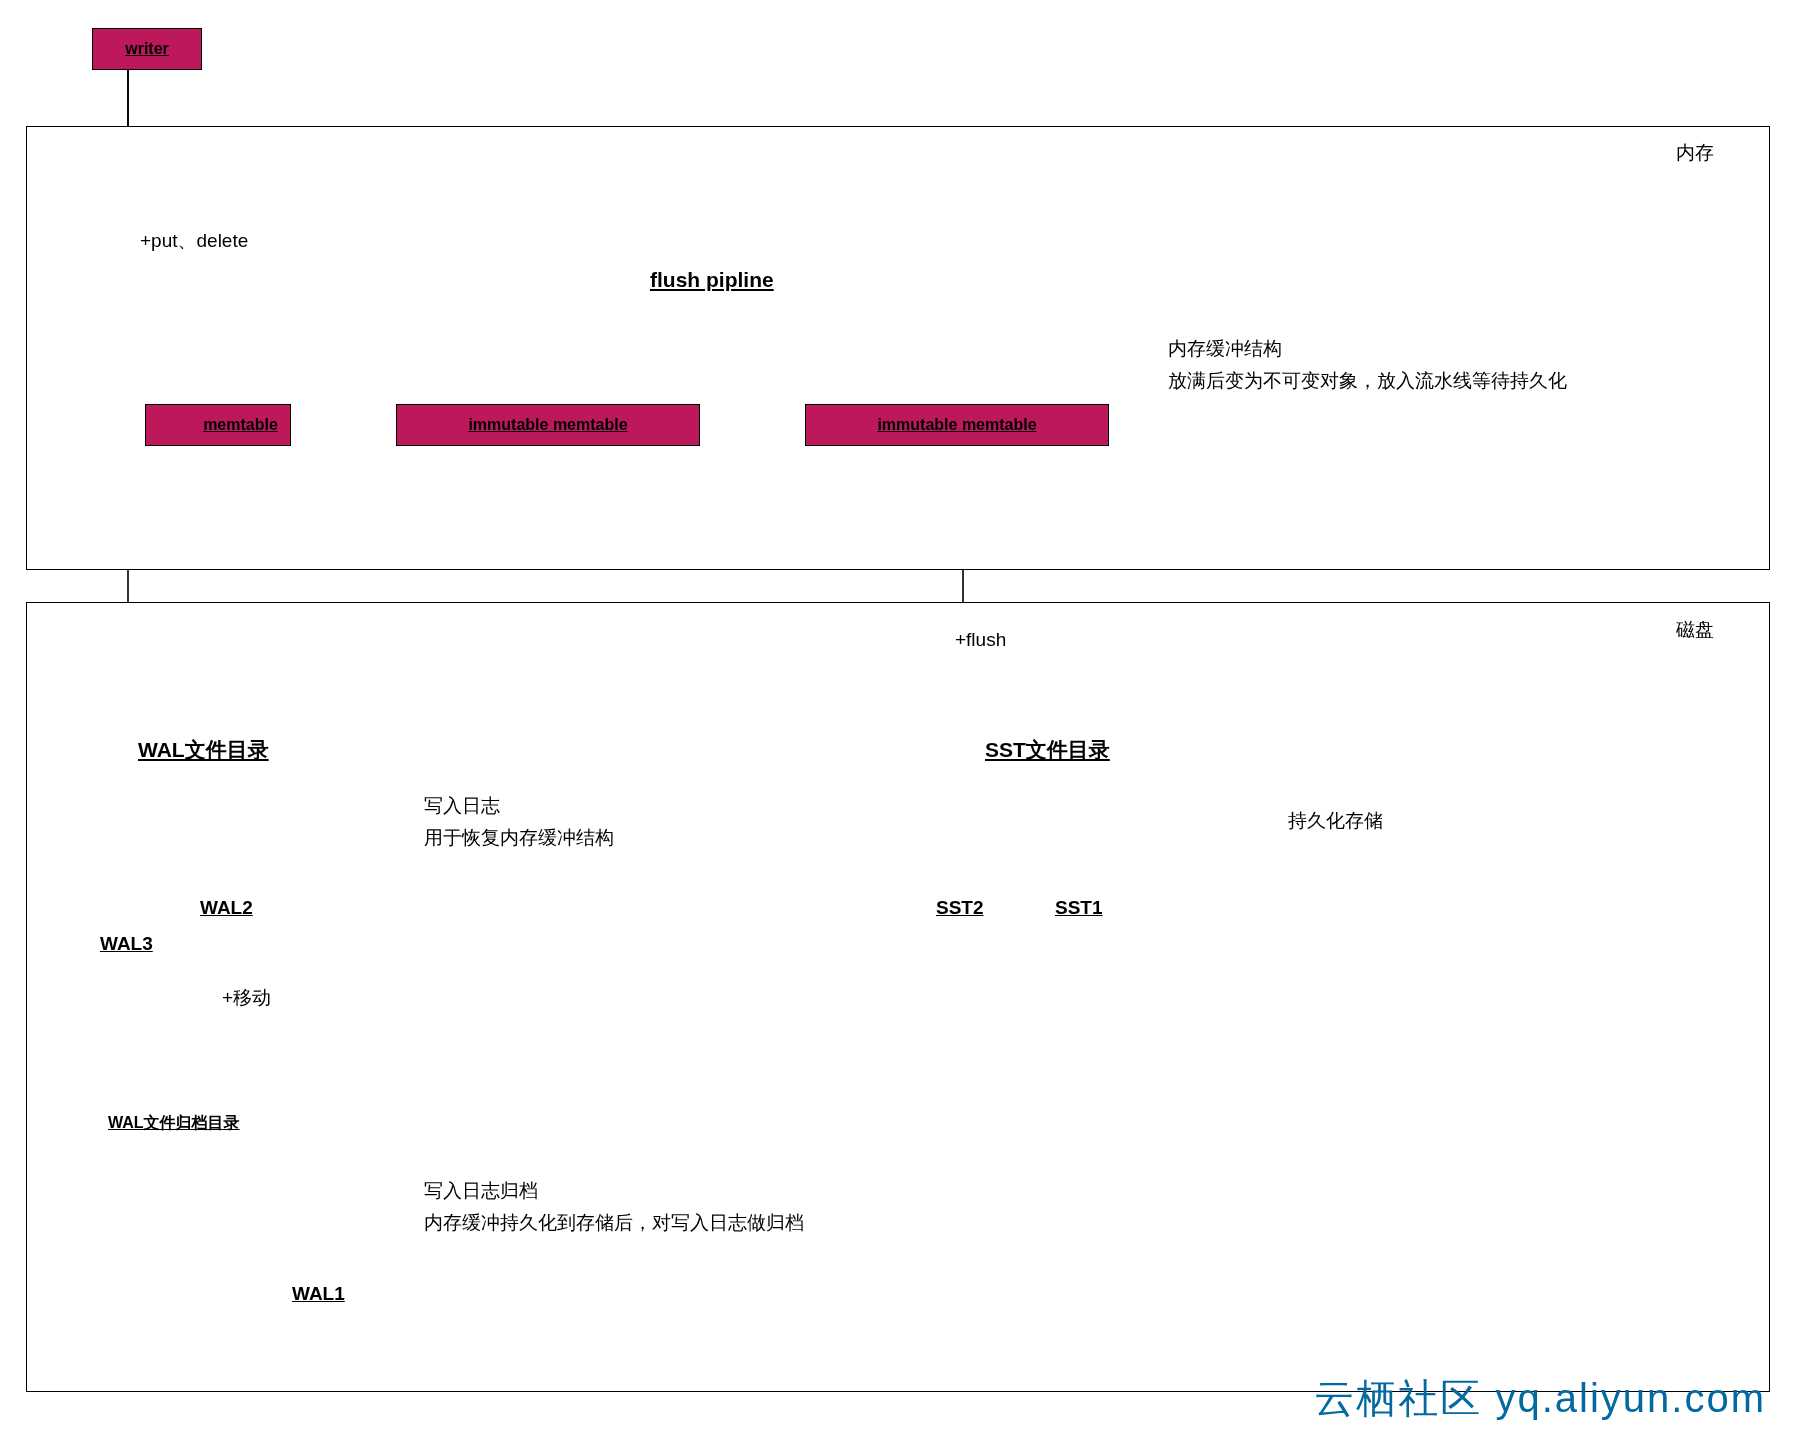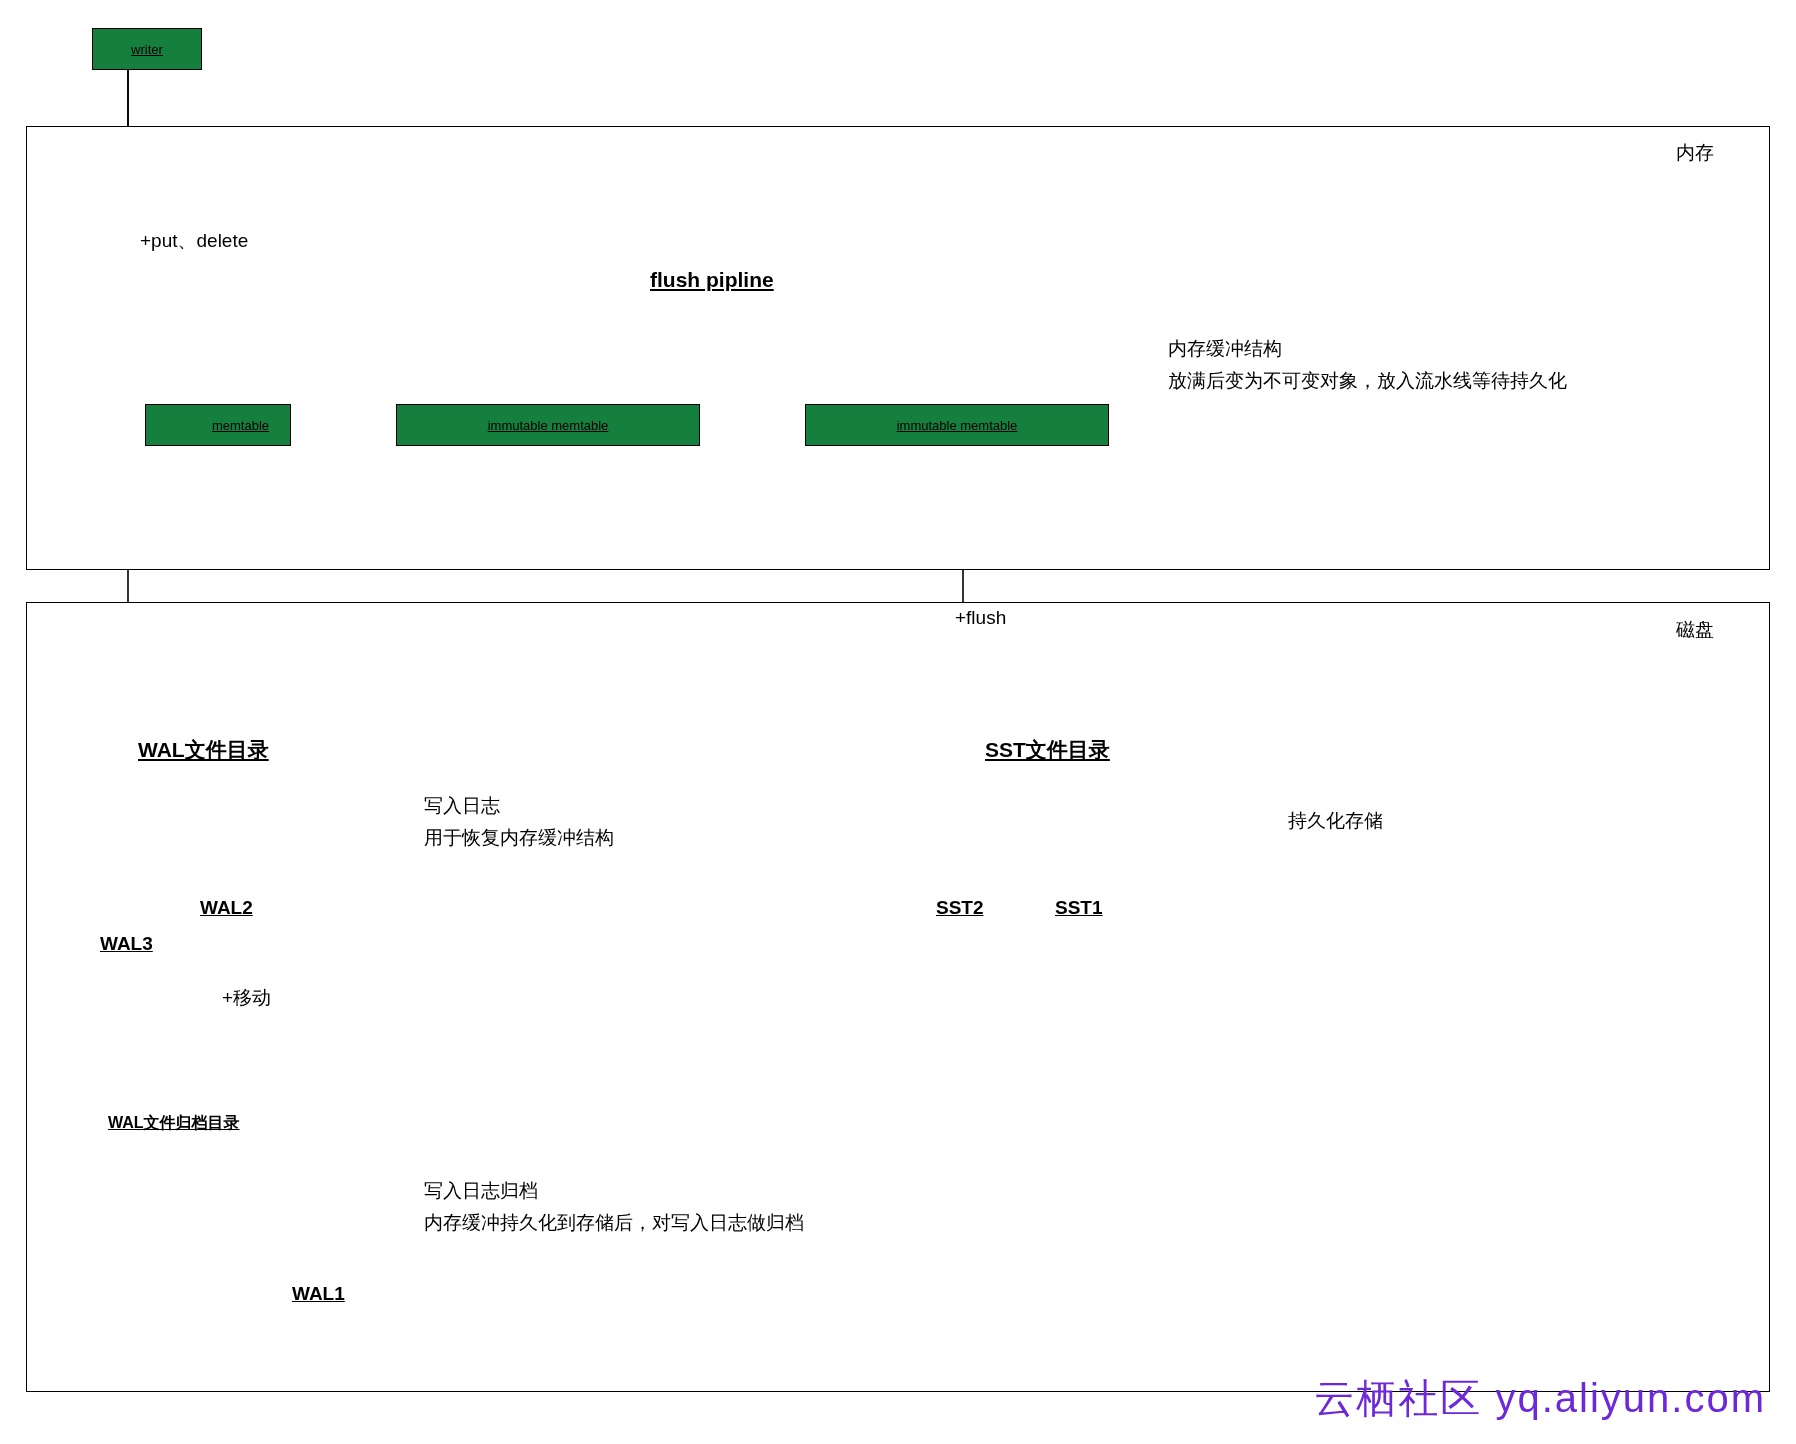--- a/index.html
+++ b/index.html
@@ -48,41 +48,41 @@
   .edge-label {
     position: absolute;
     font-size: 19px;
     white-space: nowrap;
   }
   
   .rect-node {
     position: absolute;
     box-sizing: border-box;
     border: 1.6px solid #000000;
-    background: #15803d;
+    background: #be185d;
     display: flex;
     align-items: center;
     justify-content: center;
-    font-size: 13px;
-    font-weight: normal;
+    font-size: 16px;
+    font-weight: bold;
     text-decoration: underline;
   }
   .file-label {
     position: absolute;
     font-size: 19px;
     font-weight: bold;
     text-decoration: underline;
     white-space: nowrap;
   }
   .watermark {
     position: absolute;
     right: 30px;
     bottom: 18px;
     font-size: 40px;
-    color: #6d28d9;
+    color: #0369a1;
     letter-spacing: 2px;
     font-family: "Liberation Sans", sans-serif;
     user-select: none;
   }
   svg { position: absolute; left: 0; top: 0; overflow: visible; }
 </style>
 </head>
 <body>
 
 <div id="canvas">
@@ -170,21 +170,21 @@
   <div class="file-label" style="left:100px; top:897px;margin-top:36px;">WAL3</div>
   <div class="file-label" style="left:200px; top:897px;">WAL2</div>
 
   <div class="file-label" style="left:936px; top:897px;">SST2</div>
   <div class="file-label" style="left:1038px; top:897px;margin-left:17px;">SST1</div>
 
   <div class="file-label" style="left:292px; top:1283px;">WAL1</div>
 
   <div class="edge-label" style="left:140px; top:228px;">+put、delete</div>
 
-  <div class="edge-label" style="left:955px; top:607px;">+flush</div>
+  <div class="edge-label" style="left:955px; top:629px;">+flush</div>
 
   <div class="edge-label" style="left:222px; top:985px;">+移动</div>
 
   <div class="plain-label" style="left:1168px; top:333px;">内存缓冲结构
 放满后变为不可变对象，放入流水线等待持久化</div>
 
   <div class="plain-label" style="left:424px; top:790px;">写入日志
 用于恢复内存缓冲结构</div>
 
   <div class="plain-label" style="left:1288px; top:805px;">持久化存储</div>

